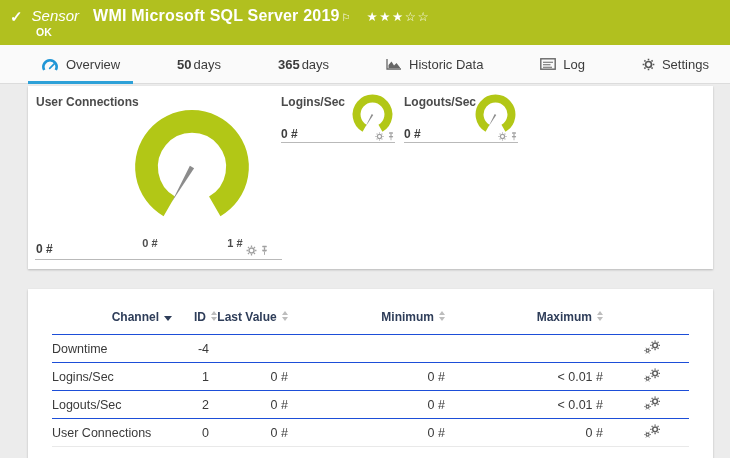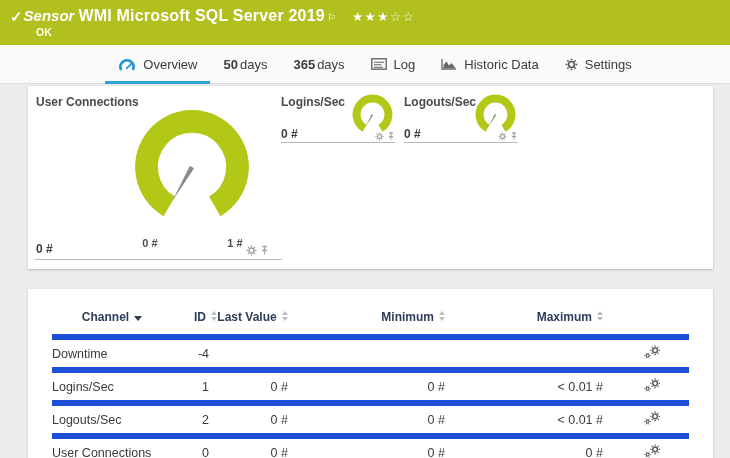--- a/index.html
+++ b/index.html
@@ -5,29 +5,29 @@
   html,body{margin:0;padding:0;}
   body{
     width:730px;height:458px;overflow:hidden;position:relative;
     background:#ececec;font-family:"Liberation Sans",sans-serif;
     -webkit-font-smoothing:antialiased;
   }
   
   .topbar{height:45px;background:#b1c01f;color:#fff;}
   .topbar-row1{display:flex;align-items:baseline;padding:7px 0 0 10px;}
   .check-ic{font-size:15px;font-weight:bold;line-height:1;align-self:center;}
-  .kind{font-style:italic;font-size:15px;margin-left:1px;font-weight:700;}
-  .sensor-title{font-weight:bold;font-size:16px;margin-left:4px;letter-spacing:.2px;}
+  .kind{font-style:italic;font-size:15px;margin-left:9px;font-weight:400;}
+  .sensor-title{font-weight:bold;font-size:16px;margin-left:14px;letter-spacing:.2px;}
   .flag-ic{font-size:10px;vertical-align:super;margin-left:2px;cursor:pointer;}
   .stars{margin-left:16px;font-size:12.5px;letter-spacing:1.5px;cursor:pointer;align-self:center;}
   .ok-badge{margin-left:36px;font-size:10.5px;font-weight:bold;margin-top:1px;}
   
   .tabbar{
     height:38px;background:#fafafa;border-bottom:1px solid #dcdcdc;
-    display:flex;justify-content:center;align-items:stretch;
+    display:flex;justify-content:space-between;align-items:stretch;
     padding:0 8px 0 28px;
   }
   .tab{
     display:flex;align-items:center;gap:7px;padding:0 13px;font-size:13px;
     color:#3c3c3c;cursor:pointer;position:relative;white-space:nowrap;
   }
   .tab.active::after{
     content:"";position:absolute;left:0;right:0;bottom:-1px;height:3px;background:#2ea1d8;
   }
   .tab .num{font-weight:bold;margin-right:2px;}
@@ -52,23 +52,23 @@
   table.channels{
     border-collapse:collapse;table-layout:fixed;width:637px;margin:18px 24px 0 24px;
   }
   table.channels col.c-channel{width:120px;} table.channels col.c-id{width:45px;}
   table.channels col.c-last{width:71px;}    table.channels col.c-min{width:157px;}
   table.channels col.c-max{width:158px;}    table.channels col.c-edit{width:86px;}
   th{
     font-size:12px;font-weight:bold;color:#2e3d59;vertical-align:top;
     padding:2px 0 9px 0;line-height:1.35;
   }
-  th.al{text-align:center;} th.ar{text-align:right;} th.ac{text-align:center;}
+  th.al{text-align:right;} th.ar{text-align:right;} th.ac{text-align:center;}
   td{
-    font-size:12.5px;color:#3a3a3a;height:27px;border-top:6px solid #1d4ed8;
+    font-size:12.5px;color:#3a3a3a;height:27px;border-top:1px solid #1d4ed8;
     padding:0;vertical-align:middle;
   }
   td.ar{text-align:right;} td.id-cell{padding-right:8px;}
   td.edit-cell{text-align:right;padding-right:28px;color:#5f5f5f;}
   tr.last td{border-bottom:1px solid #e9e9e9;}
   .sort-wrap{display:inline-block;vertical-align:-1px;margin-left:5px;}
   .tri-up,.tri-down{width:0;height:0;border-left:3.5px solid transparent;border-right:3.5px solid transparent;margin:1.5px 0;}
   .tri-up{border-bottom:4px solid #bdbdbd;}
   .tri-down{border-top:4px solid #bdbdbd;}
   .tri-down.solid{border-top:5px solid #2e3d59;border-left:4px solid transparent;border-right:4px solid transparent;}
@@ -153,29 +153,29 @@
     <span>Overview</span>
   </div>
   <div class="tab">
     <span><span class="num">50</span><span>days</span></span>
   </div>
   <div class="tab">
     <span><span class="num">365</span><span>days</span></span>
   </div>
   <div class="tab">
     <svg class="t-ic" width="16" height="12">
+        <use href="#sym-chart"></use>
+      </svg>
+    <span>Historic Data</span>
+  </div>
+  <div class="tab">
+    <svg class="t-ic" width="16" height="12">
         <use href="#sym-log"></use>
       </svg>
     <span>Log</span>
-  </div>
-  <div class="tab">
-    <svg class="t-ic" width="16" height="12">
-        <use href="#sym-chart"></use>
-      </svg>
-    <span>Historic Data</span>
   </div>
   <div class="tab">
     <svg class="t-ic" width="13" height="13" style="color:#555">
         <use href="#sym-gear"></use>
       </svg>
     <span>Settings</span>
   </div>
 </div>
 
 <div class="card card-gauges">

